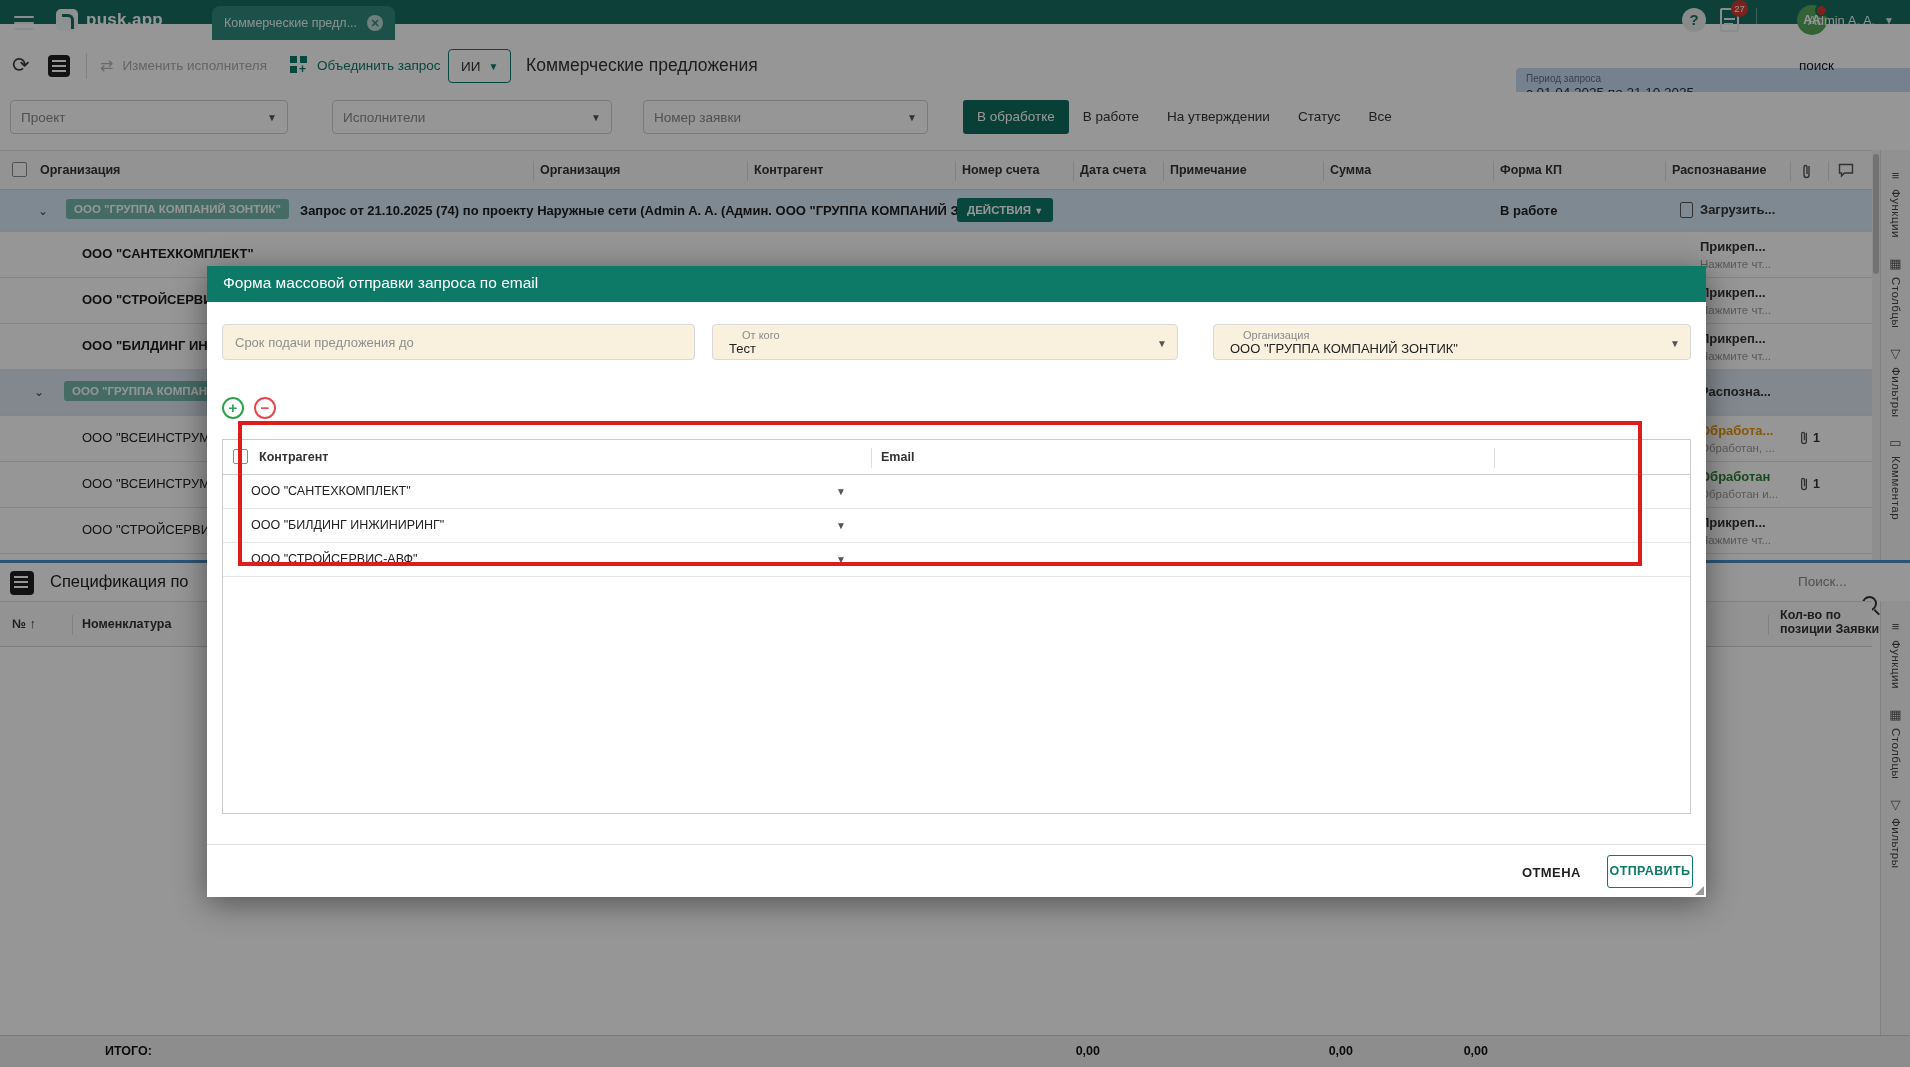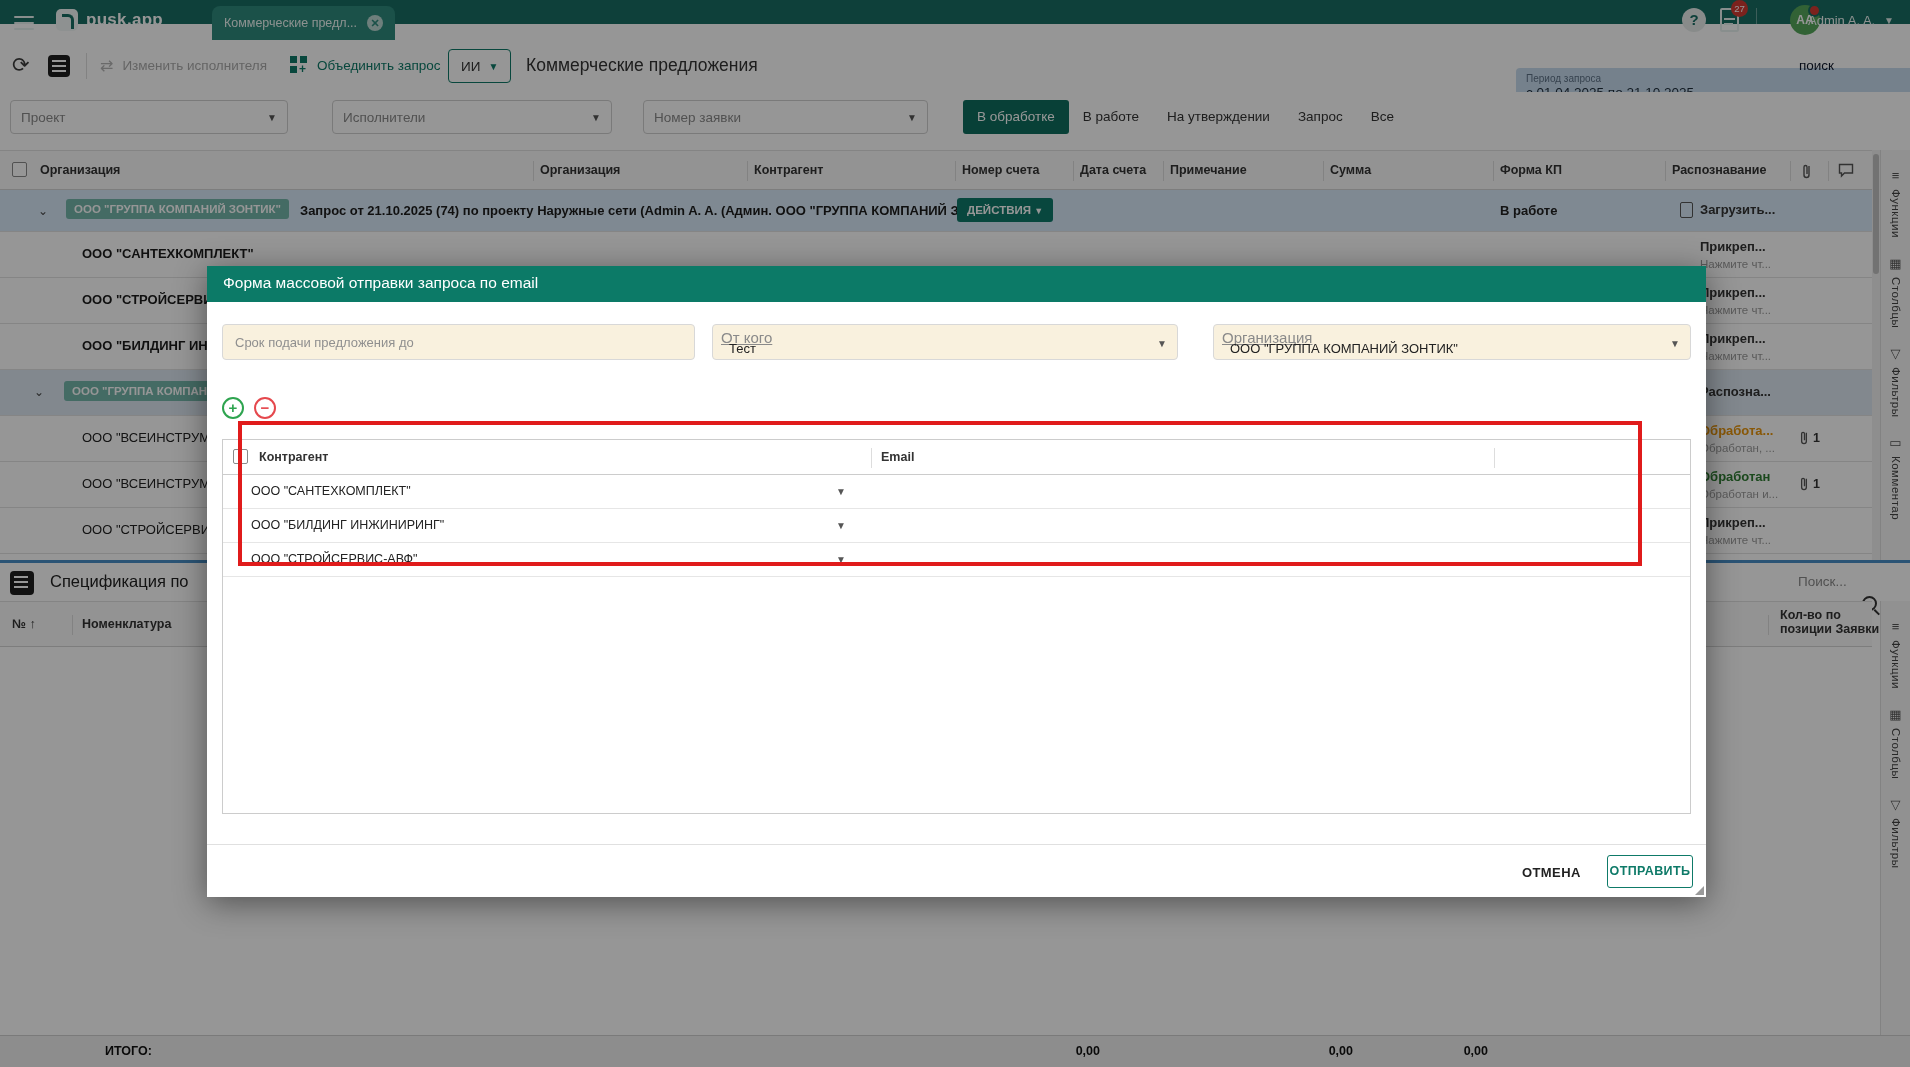--- a/index.html
+++ b/index.html
@@ -2,21 +2,21 @@
 <html><head>
 <meta charset="utf-8">
 <style>
   * { margin:0; padding:0; box-sizing:border-box; }
   html,body { width:1910px; height:1067px; overflow:hidden; background:#fff;
               font-family:"Liberation Sans", sans-serif; color:#333; }
   .screen { position:relative; width:1910px; height:1067px; background:#fff; overflow:hidden; }
   .abs { position:absolute; }
 
   
-  .topbar { left:0; top:0; width:1910px; height:24px; background:#186e63; }
+  .topbar { left:0; top:0; width:1910px; height:24px; background:#186e63;padding-left:7px; }
   .hamburger span { display:block; width:20px; height:2px; background:#e8f2f0; margin:4px 0; border-radius:1px;}
   .logo-box { width:22px; height:22px; background:#f2f7f6; border-radius:5px; position:relative; }
   .logo-box::after { content:""; position:absolute; left:6px; top:5px; width:9px; height:12px;
                      border:3px solid #186e63; border-top-right-radius:6px; border-bottom:none; border-left:none; }
   .logo-text { color:#fff; font-size:17px; font-weight:bold; letter-spacing:.3px; }
   .tab { background:#2f8a7c; border-radius:8px 8px 0 0; height:34px; display:flex; align-items:center;
          padding:0 12px; gap:10px; color:#eef7f5; font-size:12.5px; }
   .tab-close { width:16px; height:16px; border-radius:50%; background:#bcd9d3; color:#2f8a7c;
                font-size:11px; line-height:16px; text-align:center; font-weight:bold; }
   .help-circle { width:24px; height:24px; border-radius:50%; background:#e7eceb; color:#186e63;
@@ -115,21 +115,21 @@
   .total-num { position:absolute; top:8px; font-size:12.5px; font-weight:bold; color:#111; width:70px; text-align:right; }
 
   
   .overlay { left:0; top:0; width:1910px; height:1067px; background:rgba(0,0,0,.41); z-index:50; }
   .modal { left:207px; top:222px; width:1499px; height:631px; background:#fff; z-index:60;
            box-shadow:0 6px 30px rgba(0,0,0,.45);margin-top:44px; }
   .modal-header { position:absolute; left:0; top:0; width:100%; height:36px; background:#0c7a67; }
   .modal-title { position:absolute; left:16px; top:8px; color:#fff; font-size:15.5px; }
   .field { position:absolute; height:36px; background:#f9f1de; border:1px solid #d8d8d8; border-radius:4px; }
   .field .ph { position:absolute; left:12px; top:10px; font-size:13px; color:#8f8f8f; }
-  .field .flabel { position:absolute; left:8px; top:4px; font-size:15px; color:#8a8a8a;text-decoration:underline; }
+  .field .flabel { position:absolute; left:29px; top:4px; font-size:11px; color:#8a8a8a; }
   .field .fvalue { position:absolute; left:16px; top:16px; font-size:13px; color:#222; }
   .field .fcaret { position:absolute; right:10px; top:13px; font-size:10px; color:#555; }
   .circle-btn { position:absolute; width:22px; height:22px; border-radius:50%; border:2px solid;
                 font-size:15px; line-height:18px; text-align:center; font-weight:bold; background:#fff; }
   .plus { border-color:#2ea44f; color:#2ea44f; }
   .minus { border-color:#e5484d; color:#e5484d; }
   .m-table { position:absolute; left:15px; top:173px; width:1469px; height:375px; border:1px solid #ccc; }
   .m-thead { position:absolute; left:0; top:0; width:100%; height:35px; border-bottom:1px solid #ccc; background:#fff; }
   .m-th { position:absolute; top:10px; font-size:12.5px; font-weight:bold; color:#333; }
   .m-row { position:absolute; left:0; width:1467px; height:34px; border-bottom:1px solid #e6e6e6; }
@@ -222,21 +222,21 @@
       <span class="caret" style="color:#555;">▼</span>
     </div>
     <div class="abs filter-box" style="left:643px; top:8px; width:285px;">
       <span>Номер заявки</span>
       <span class="caret" style="color:#555;">▼</span>
     </div>
     <div class="abs status-tabs" style="left:963px; top:8px;">
       <span class="status-tab active">В обработке</span>
       <span class="status-tab">В работе</span>
       <span class="status-tab">На утверждении</span>
-      <span class="status-tab">Запрос</span>
+      <span class="status-tab">Статус</span>
       <span class="status-tab">Все</span>
     </div>
   </div>
 
   <div class="abs thead">
     <div class="abs cb" style="left:12px; top:11px;"></div>
     <span class="th" style="left:40px;">Организация</span>
     <span class="th" style="left:540px;">Организация</span>
     <span class="th" style="left:754px;">Контрагент</span>
     <span class="th" style="left:962px;">Номер счета</span>

